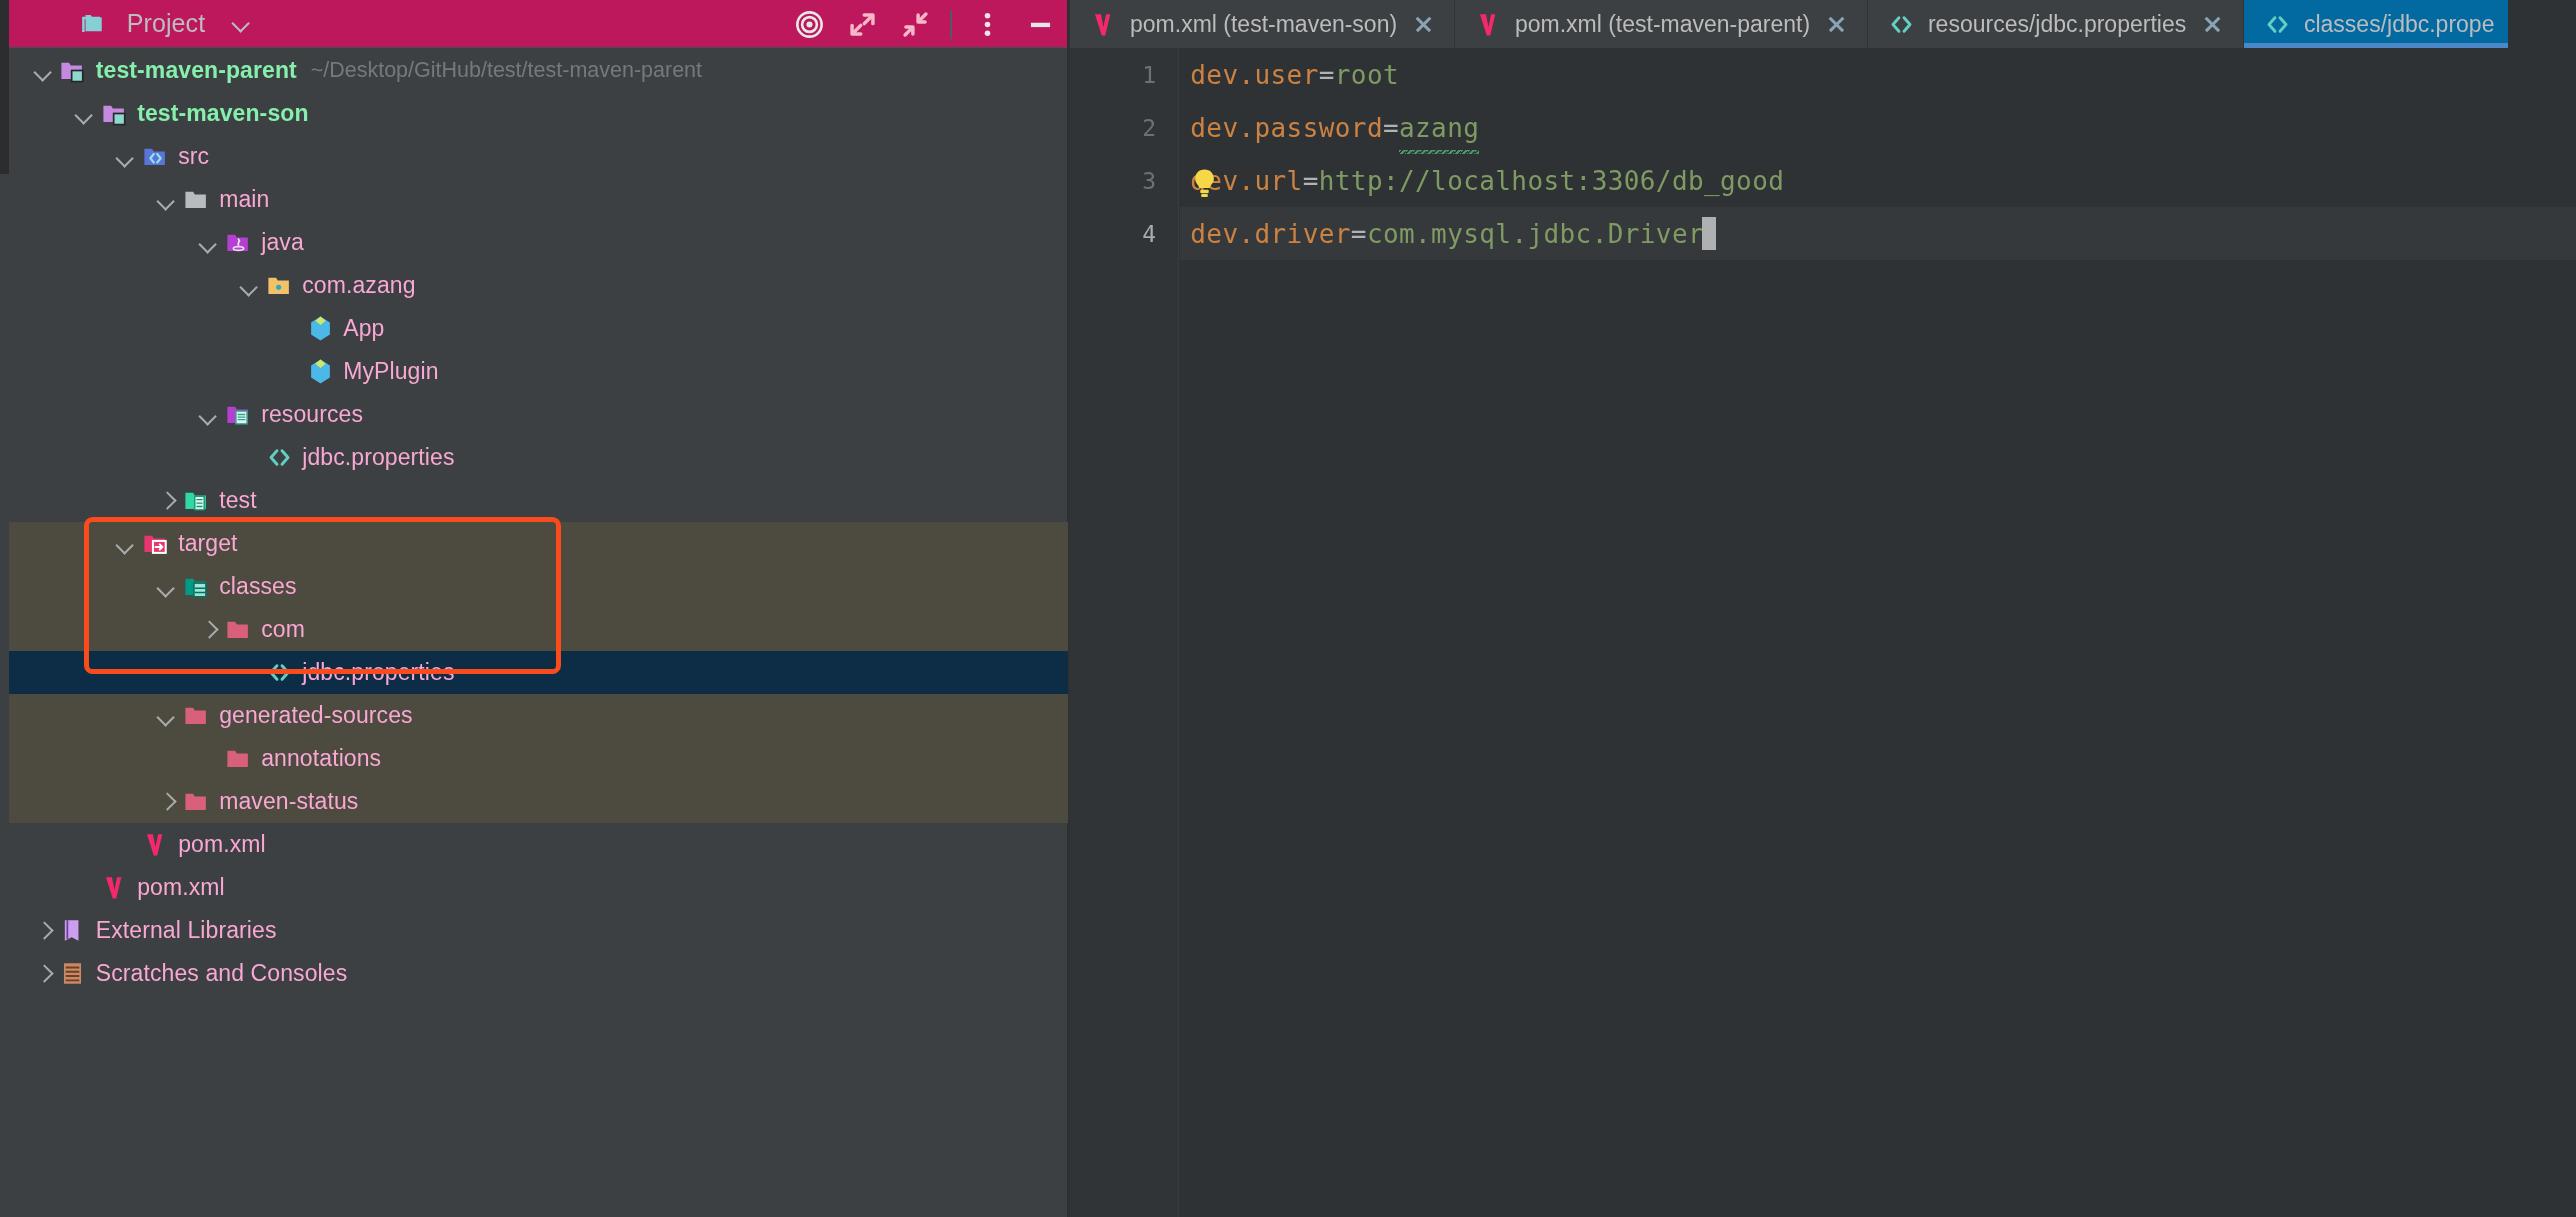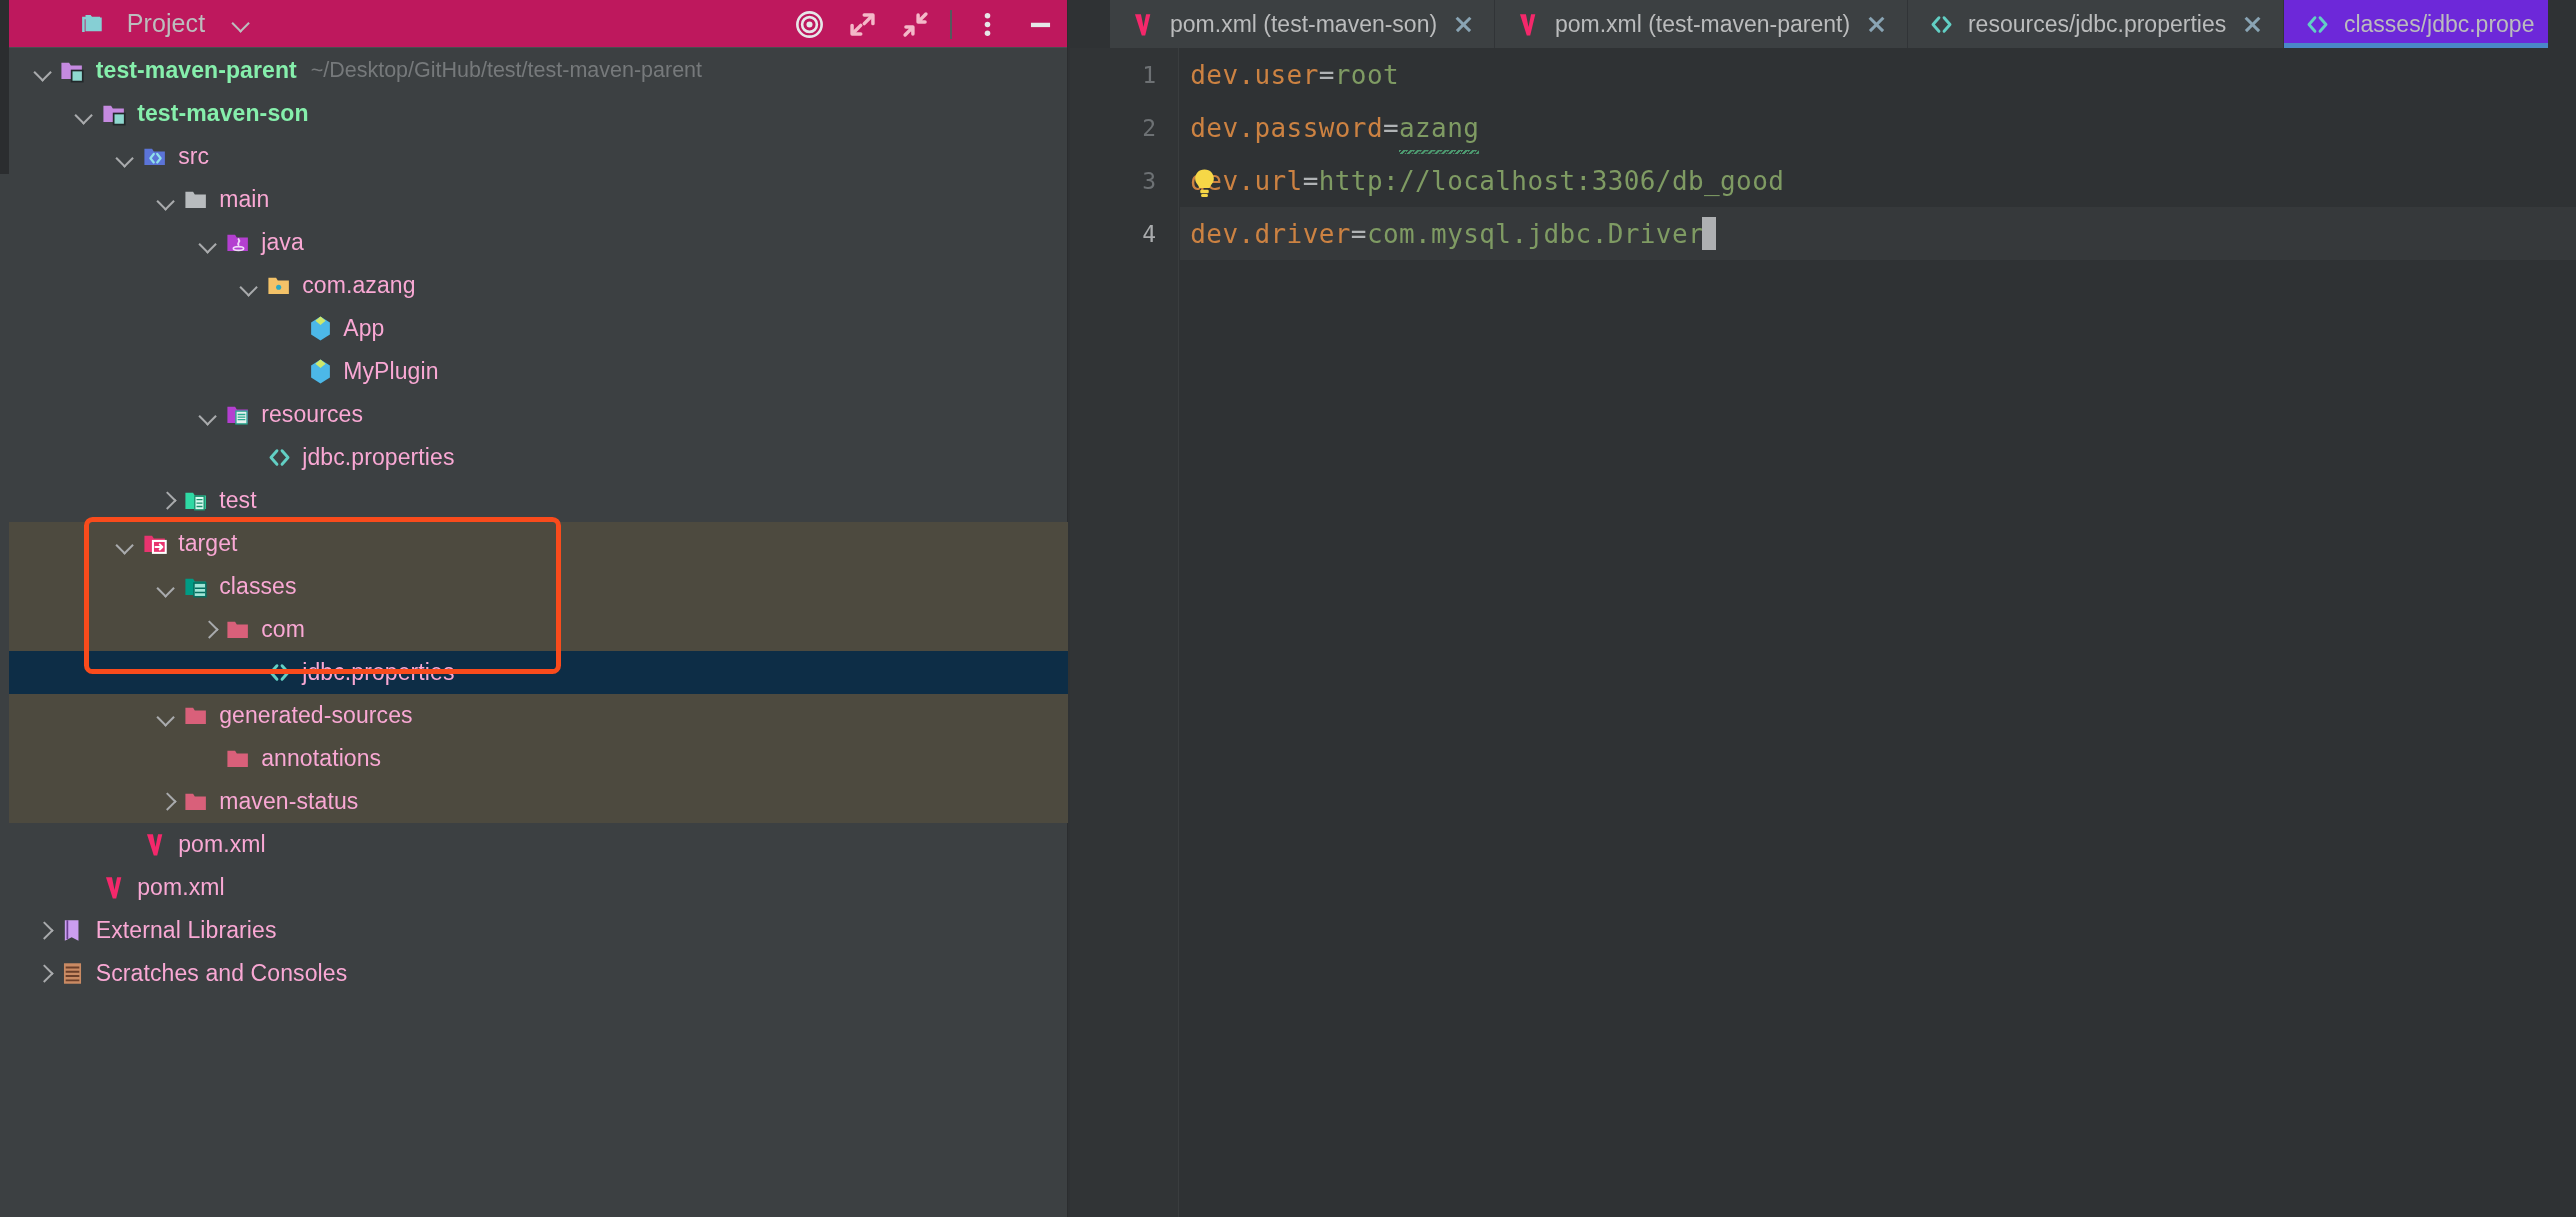--- a/index.html
+++ b/index.html
@@ -102,31 +102,31 @@
   
   .annot-rect {
     position: absolute; pointer-events: none;
     border: 5.2px solid #f94b1c; border-radius: 8.6px;
     left: 84px; top: 517px; width: 477px; height: 157px;
     z-index: 40;
   }
 
   
   .tabbar {
-    position: absolute; left: 1110px; top: 0; width: 1438px; height: 48px;
+    position: absolute; left: 1070px; top: 0; width: 1438px; height: 48px;
     background: #3c4042; display: flex; align-items: stretch;
     overflow: hidden;
   }
   .tab {
     display: flex; align-items: center; gap: 12px;
     padding: 0 19px; position: relative;
     border-right: 1.7px solid #313437;
     background: #3c4042;
   }
-  .tab.active { background: #6d28d9; }
+  .tab.active { background: #0369a1; }
   .tab.active::after {
     content: ""; position: absolute; left: 0; right: 0; bottom: 0;
     height: 5.2px; background: #4a88c7;
   }
   .tab-label { font-size: 23px; color: #bbbcbd; white-space: nowrap; }
   .tab-close {
     width: 22.4px; height: 22.4px; position: relative; flex: 0 0 22.4px;
     margin-left: 3.4px;
   }
   .tab-close::before, .tab-close::after {

